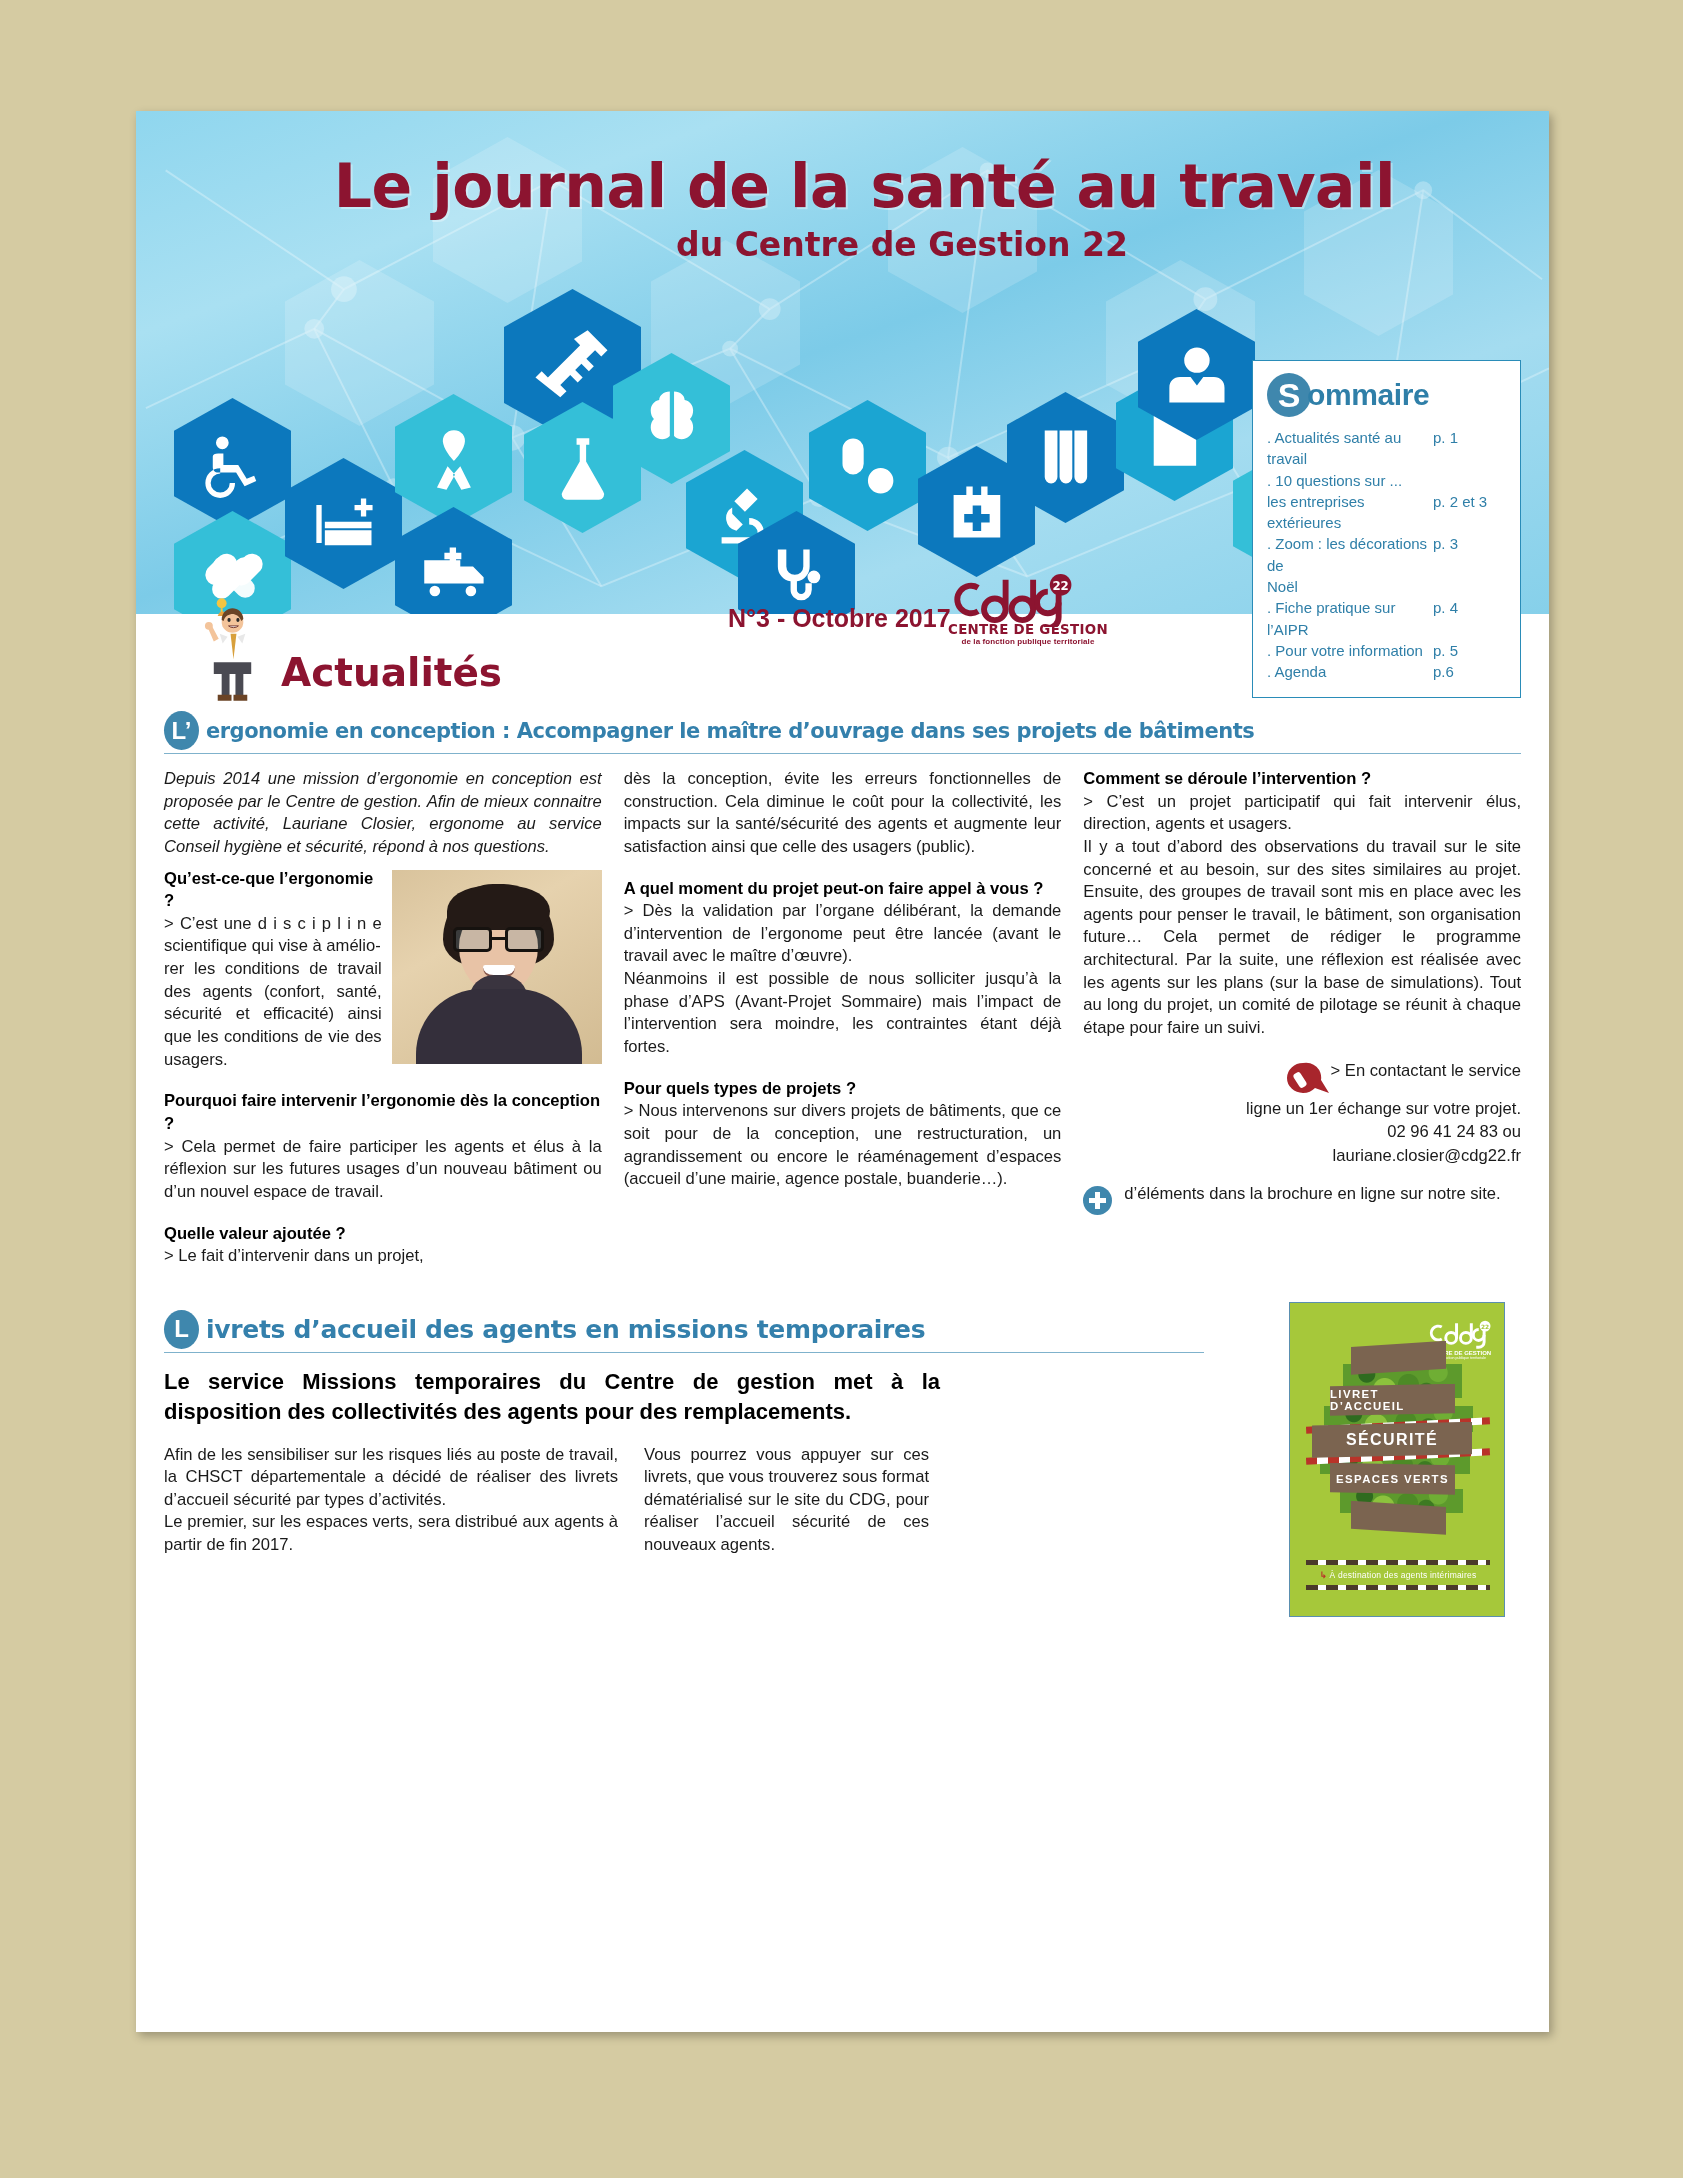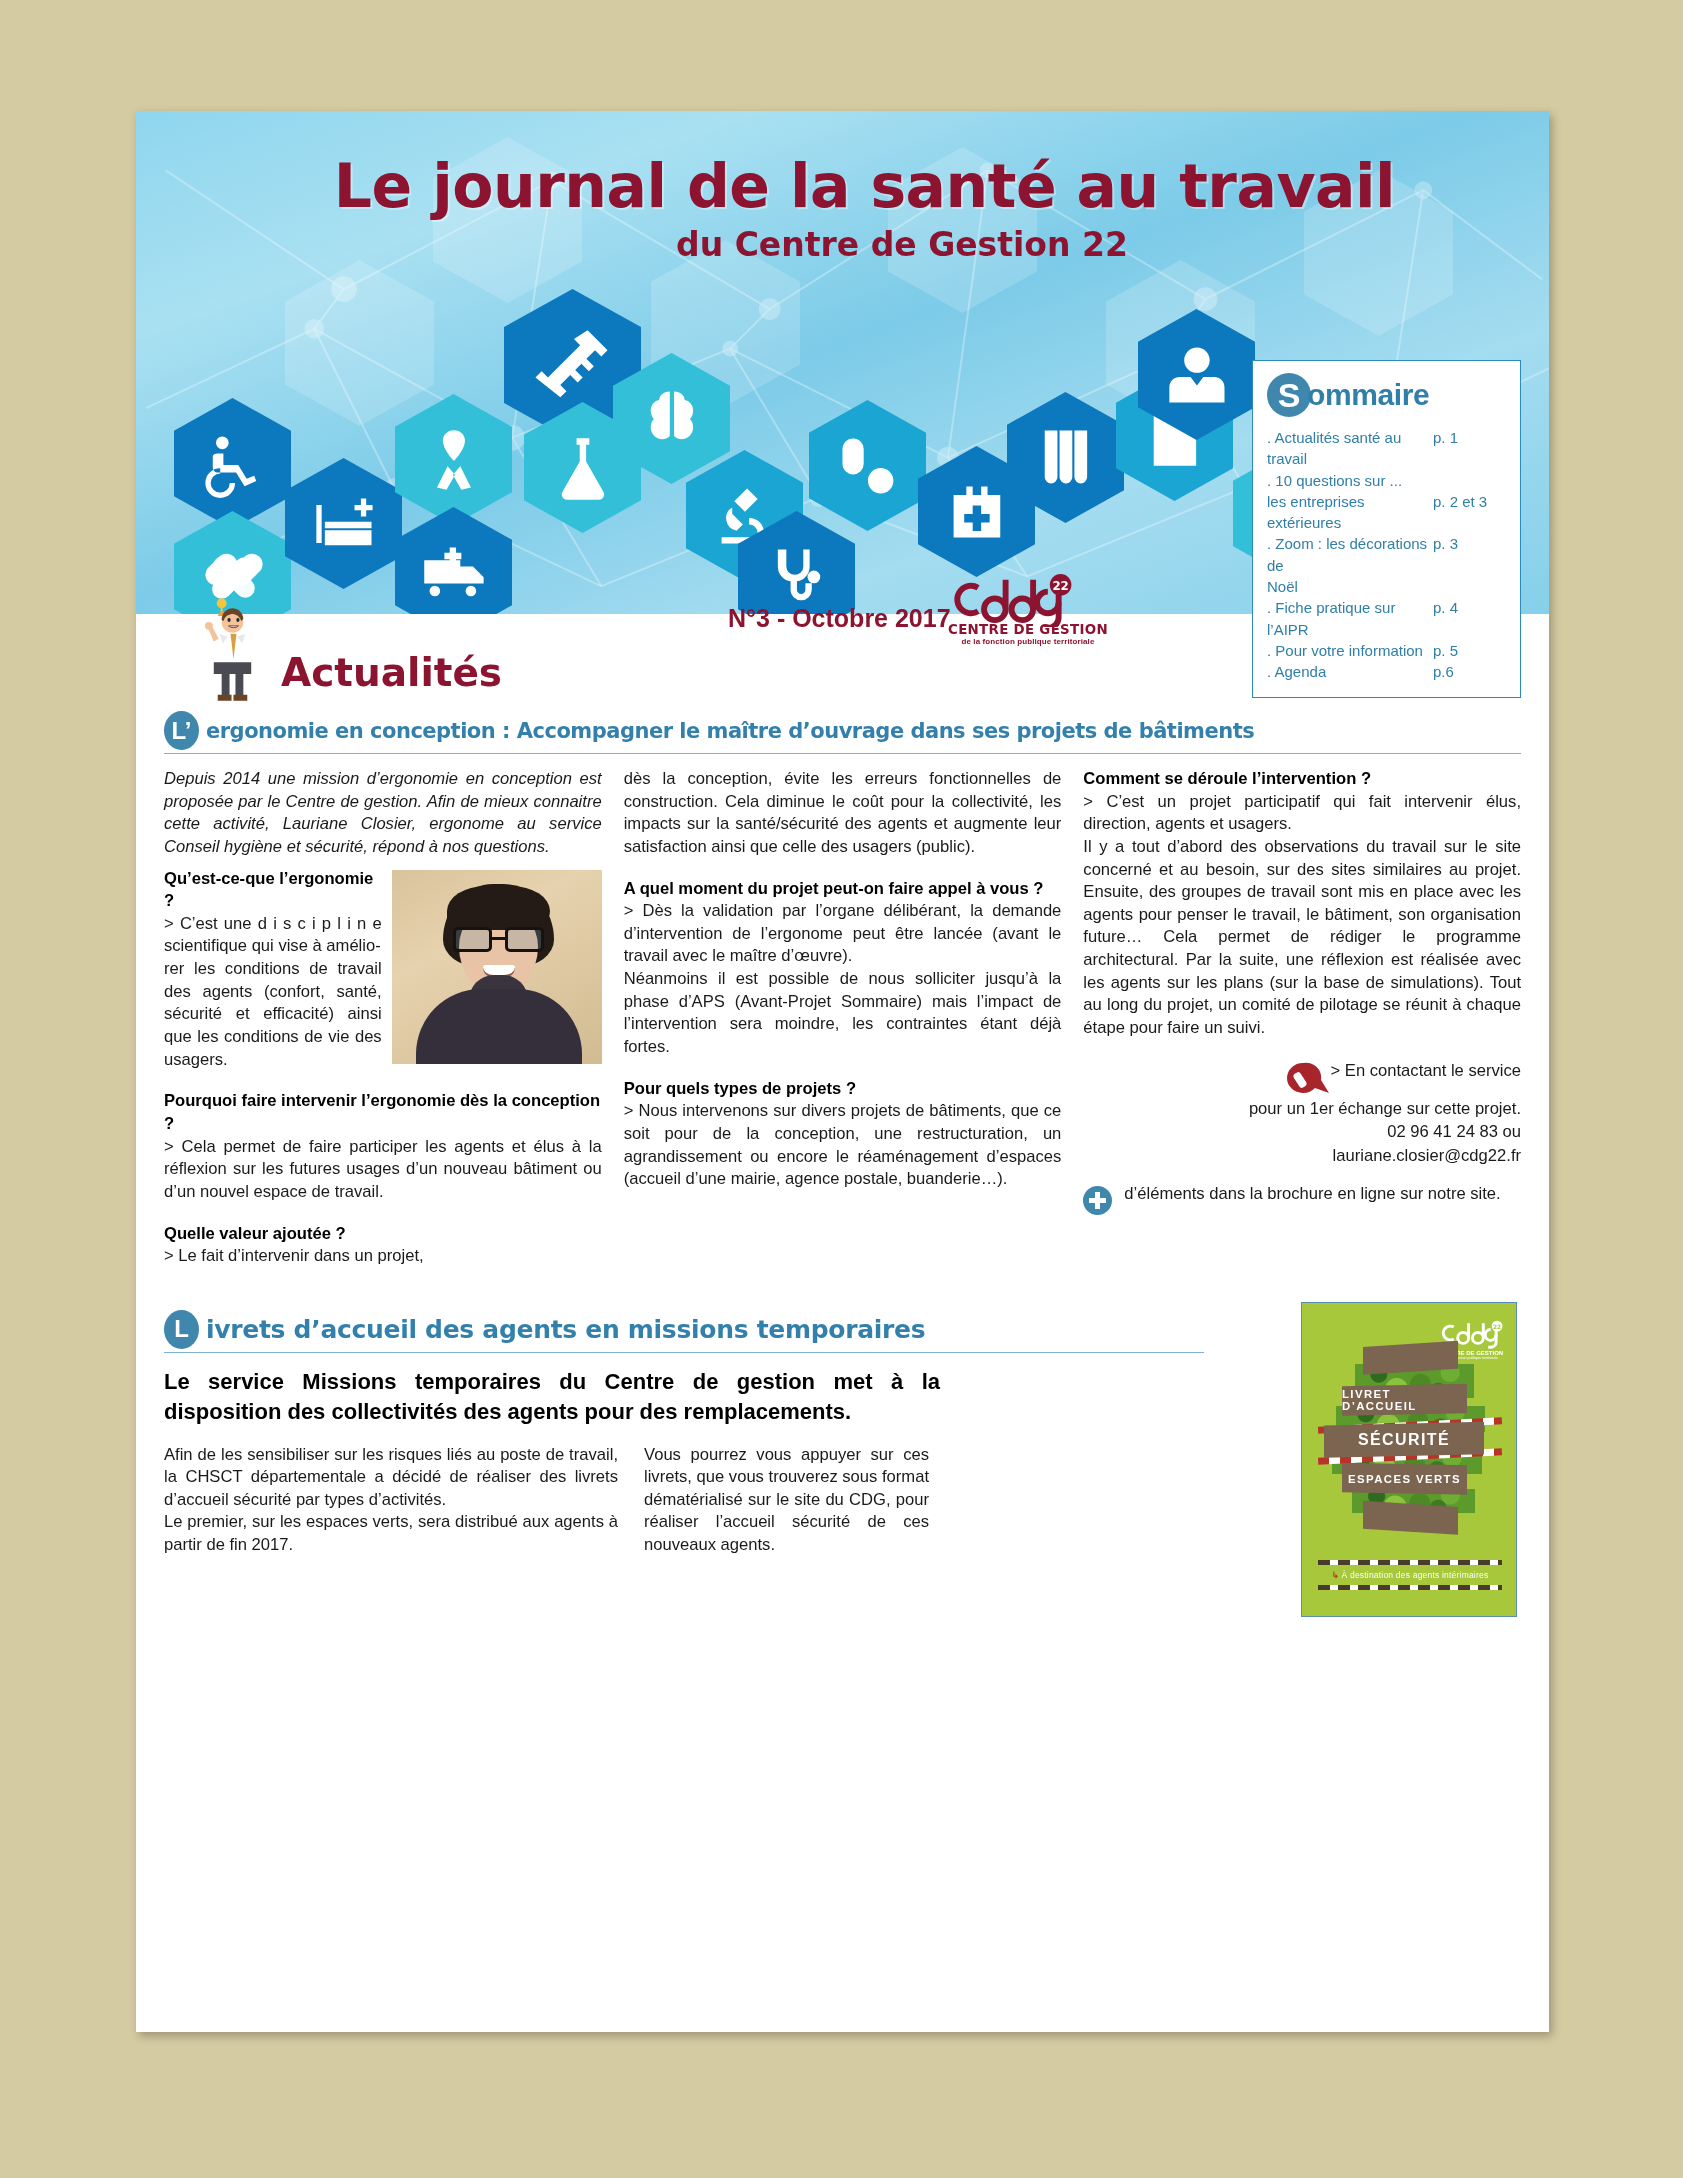--- a/index.html
+++ b/index.html
@@ -224,21 +224,21 @@
 
   
   .art2 { margin-top: 42px; position: relative; }
   .art2-cols { display:flex; gap: 26px; margin-top: 16px; }
   .art2-c1 { width: 454px; }
   .art2-c2 { width: 285px; }
   .lead-bold { font-weight:700; font-size:22px; line-height:1.38; text-align:justify; }
 
   
   .brochure {
-    position: absolute; right: 4px; top: -8px;
+    position: absolute; right: 16px; top: -8px;
     width: 216px; height: 315px;
     background: #a6c83a;
     border: 1.5px solid #5a8fb0;
     overflow: hidden;
   }
   .br-logo { position:absolute; right:12px; top:16px; width:65px; }
   .br-logo svg { width:65px; height:30px; }
   .br-logo .t1 { font-size:6px; color:#fff; text-align:center; font-weight:700; margin-top:-3px;}
   .br-logo .t2 { font-size:3.6px; color:#fff; text-align:center; }
   .ribbon {
@@ -562,21 +562,21 @@
         <div class="gap"></div>
 
         <div class="contact-block">
           <div class="bubble-row">
             <svg class="bubble" viewBox="0 0 46 36">
               <path d="M18 2a16 15 0 1 0 0 30c5 0 9-2 12-5l14 5-8-13a15 15 0 0 0-18-17z" fill="#a8252c"></path>
               <rect x="11" y="11" width="8" height="16" rx="3" fill="#ffffff" transform="rotate(-32 15 19)"></rect>
             </svg>
             <span class="contact-line">&gt; En contactant le service</span>
           </div>
-          <div class="contact-line">pour un 1er échange sur cette projet.</div>
+          <div class="contact-line">ligne un 1er échange sur votre projet.</div>
           <div class="contact-line">02 96 41 24 83 ou</div>
           <div class="contact-line">lauriane.closier@cdg22.fr</div>
         </div>
 
         <div class="plus-row">
           <div class="pluscirc"></div>
           <p class="ptxt">d’éléments dans la brochure en ligne sur notre site.</p>
         </div>
       </div>
     </div>

